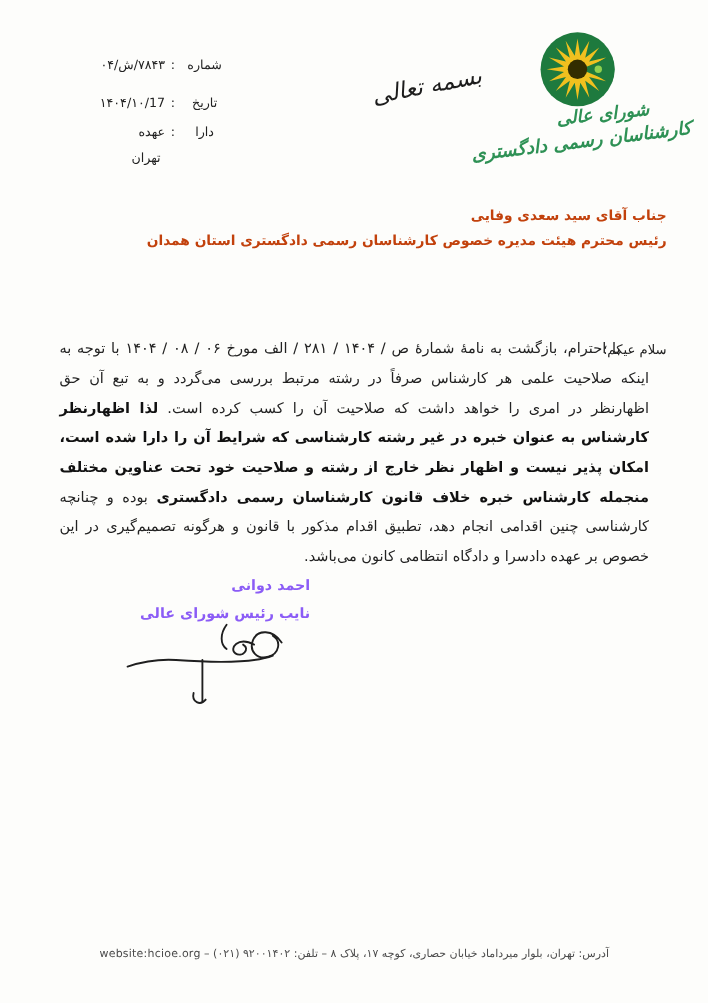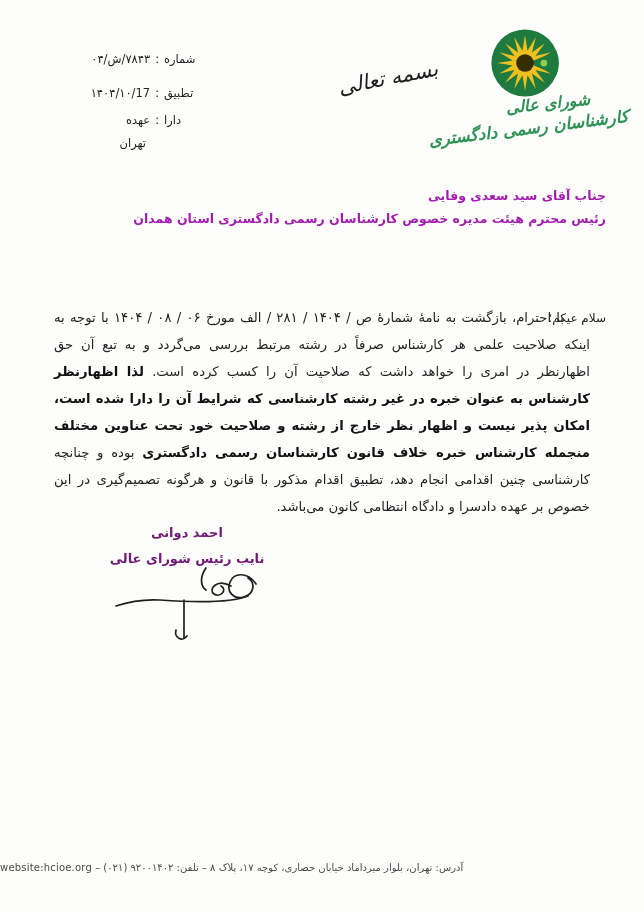--- a/index.html
+++ b/index.html
@@ -10,21 +10,21 @@
   .page{
     position:relative;width:644px;height:912px;background:#fdfdfb;
     overflow:hidden;color:#2b2b2b;
   }
   
   .fields{
     position:absolute;left:58px;top:52px;width:150px;
     direction:rtl;font-size:11.5px;color:#222;
   }
   .field-row{position:absolute;right:0;display:flex;direction:rtl;align-items:baseline;white-space:nowrap;}
-  .field-row .lbl{display:inline-block;min-width:44px;text-align:left;letter-spacing:.5px;}
+  .field-row .lbl{display:inline-block;min-width:44px;text-align:center;letter-spacing:.5px;}
   .field-row .sep{margin:0 5px;}
   .field-row .val{direction:rtl;unicode-bidi:plaintext;margin-left:20px;}
   .row-1{top:0;}
   .row-2{top:34px;}
   .row-3{top:61px;}
   .classification{position:absolute;right:62px;top:84px;font-size:11.5px;}
   .besmeleh{
     position:absolute;left:328px;top:66px;width:120px;text-align:center;
     font-family:"DejaVu Serif", serif;font-style:italic;font-size:21px;color:#1c1c1c;
     transform:rotate(-11deg);
@@ -37,59 +37,59 @@
     font-size:16px;color:#2e9155;transform:rotate(-6deg);
   }
   .org-line2{
     display:block;margin-top:6px;
     font-family:"DejaVu Serif", serif;font-style:italic;font-weight:700;
     font-size:16.5px;color:#2e9155;transform:rotate(-7deg);white-space:nowrap;
   }
   
   .recipient{
     position:absolute;right:38px;top:184px;left:38px;
-    direction:rtl;text-align:right;font-weight:700;color:#a21caf;
+    direction:rtl;text-align:right;font-weight:700;color:#c2410c;
     font-size:12.5px;line-height:23px;
   }
   .salutation{
     position:absolute;right:38px;top:263px;direction:rtl;
     font-size:12px;color:#222;margin-top:48px;
   }
   
   .body-par{
     position:absolute;right:38px;left:38px;top:288px;
     direction:rtl;text-align:justify;font-size:13.2px;line-height:27px;
     color:#222;text-indent:26px;margin:16px;
   }
   .body-par .b{font-weight:700;color:#111;}
   
   .sig-block{
-    position:absolute;left:92px;top:520px;width:190px;text-align:center;
-    direction:rtl;font-weight:700;color:#701a75;font-size:13px;line-height:26px;
+    position:absolute;left:92px;top:520px;width:190px;text-align:right;
+    direction:rtl;font-weight:700;color:#8b5cf6;font-size:13px;line-height:26px;
   }
   .sig-scribble{position:absolute;left:88px;top:556px;}
   
   .footer{
-    position:absolute;left:0;right:0;top:862px;text-align:left;
+    position:absolute;left:0;right:0;top:862px;text-align:center;
     direction:rtl;font-size:10px;color:#4a4a4a;letter-spacing:.2px;
   }
 </style>
 </head>
 <body>
 
 <div class="page">
 
   <div class="fields">
     <div class="field-row row-1">
       <span class="lbl">شماره</span>
         <span class="sep">:</span>
         <span class="val">۷۸۴۳/ش/۰۴</span>
     </div>
     <div class="field-row row-2">
-      <span class="lbl">تطبیق</span>
+      <span class="lbl">تاریخ</span>
         <span class="sep">:</span>
         <span class="val">۱۴۰۴/۱۰/17</span>
     </div>
     <div class="field-row row-3">
       <span class="lbl">دارا</span>
         <span class="sep">:</span>
         <span class="val">عهده</span>
     </div>
     <div class="classification">تهران</div>
   </div>

